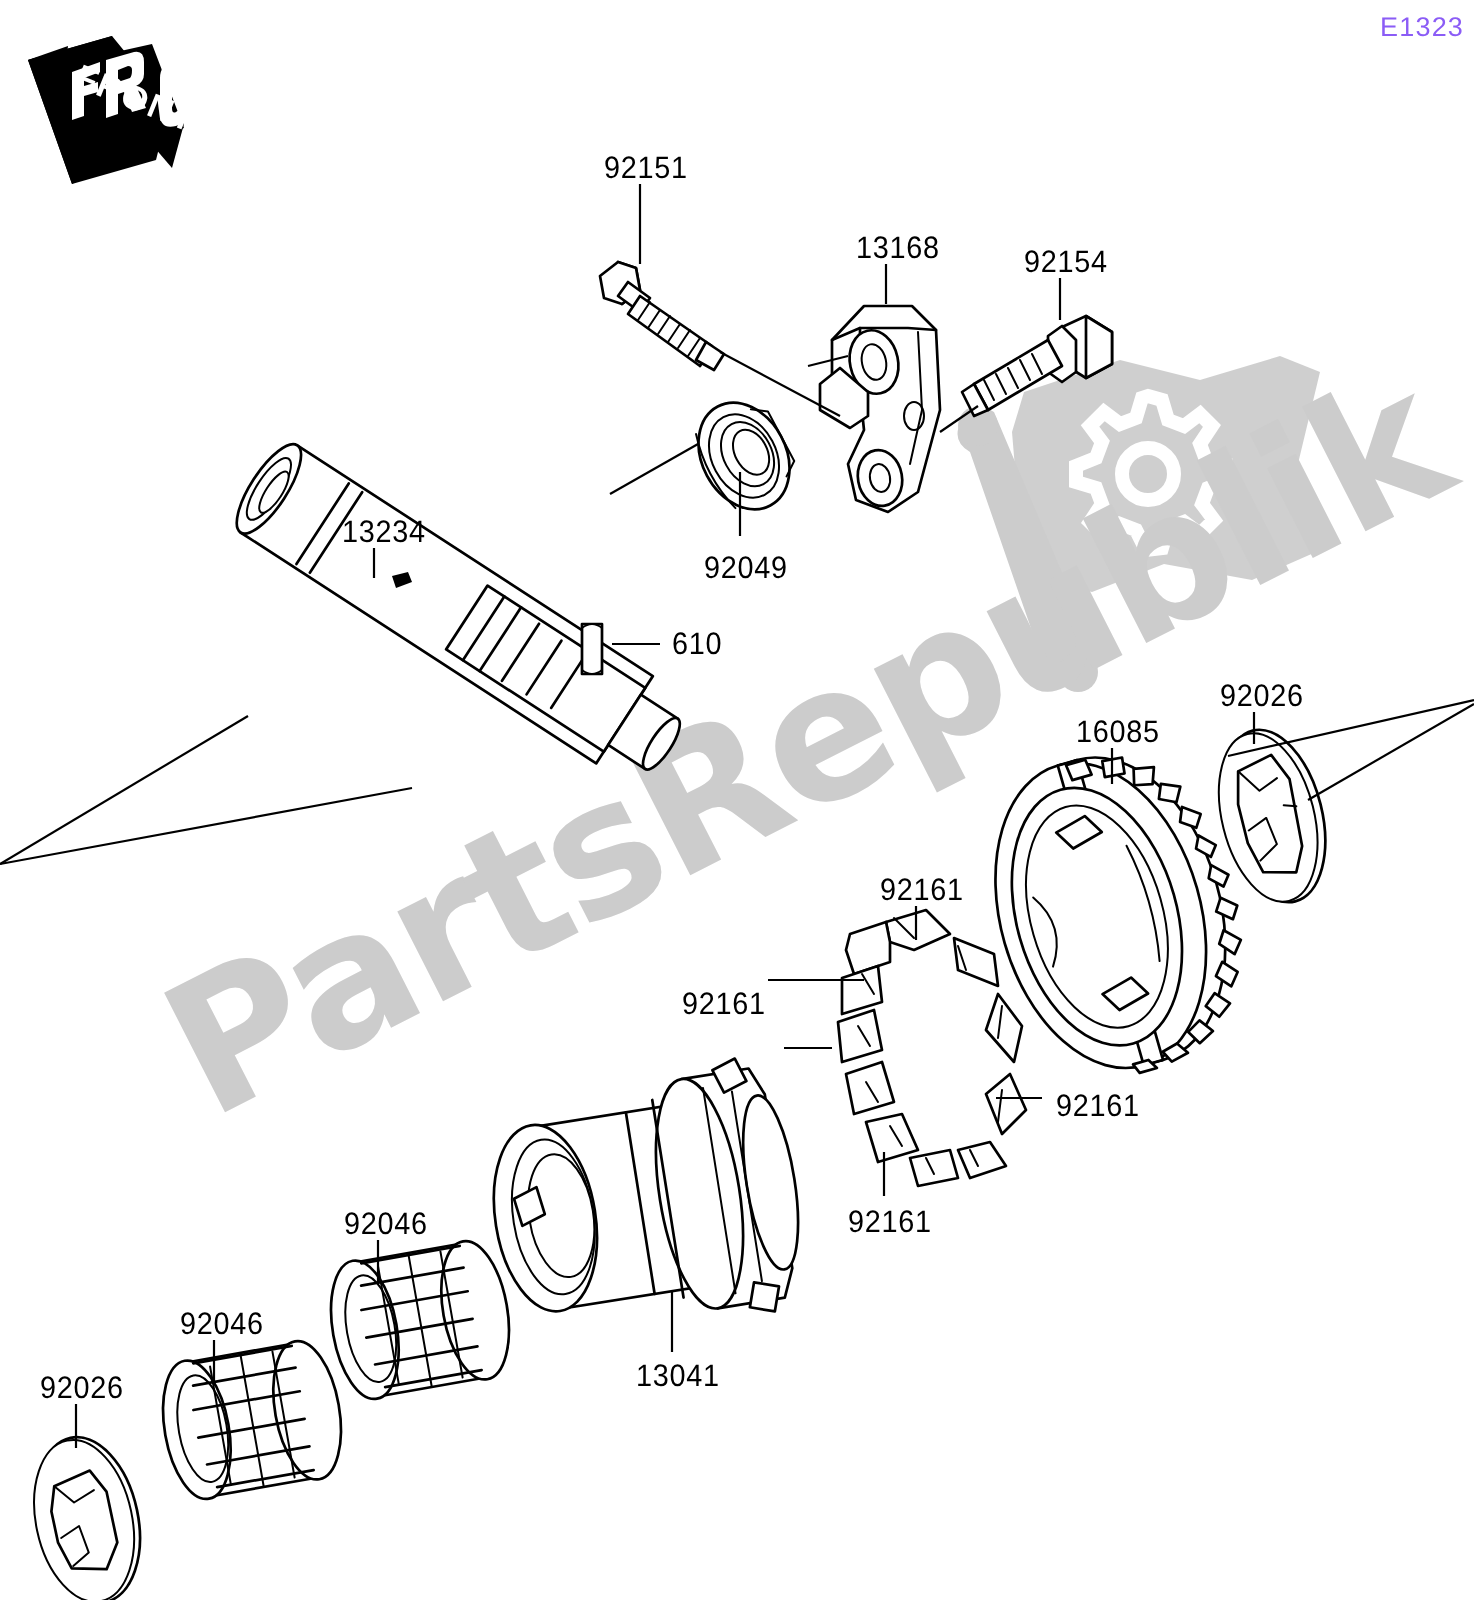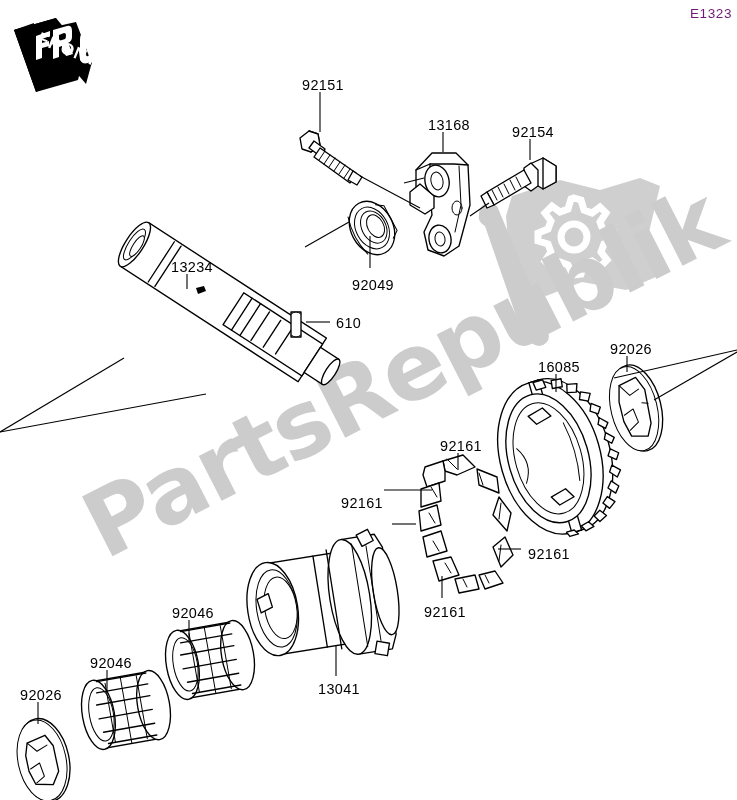--- a/index.html
+++ b/index.html
@@ -24,21 +24,21 @@
     transform:scaleX(0.93);
     transform-origin:left center;
     line-height:1;
     user-select:none;
   }
   .code{
     position:absolute;
     font-family:"Liberation Sans","DejaVu Sans",sans-serif;
     font-size:13.5px;
     letter-spacing:0.6px;
-    color:#701a75;
+    color:#8b5cf6;
     white-space:nowrap;
   }
   .front-txt{
     position:absolute;
     font-family:"Liberation Sans","DejaVu Sans",sans-serif;
     font-weight:bold;
     font-size:17px;
     color:#ffffff;
     letter-spacing:1px;
     white-space:nowrap;

